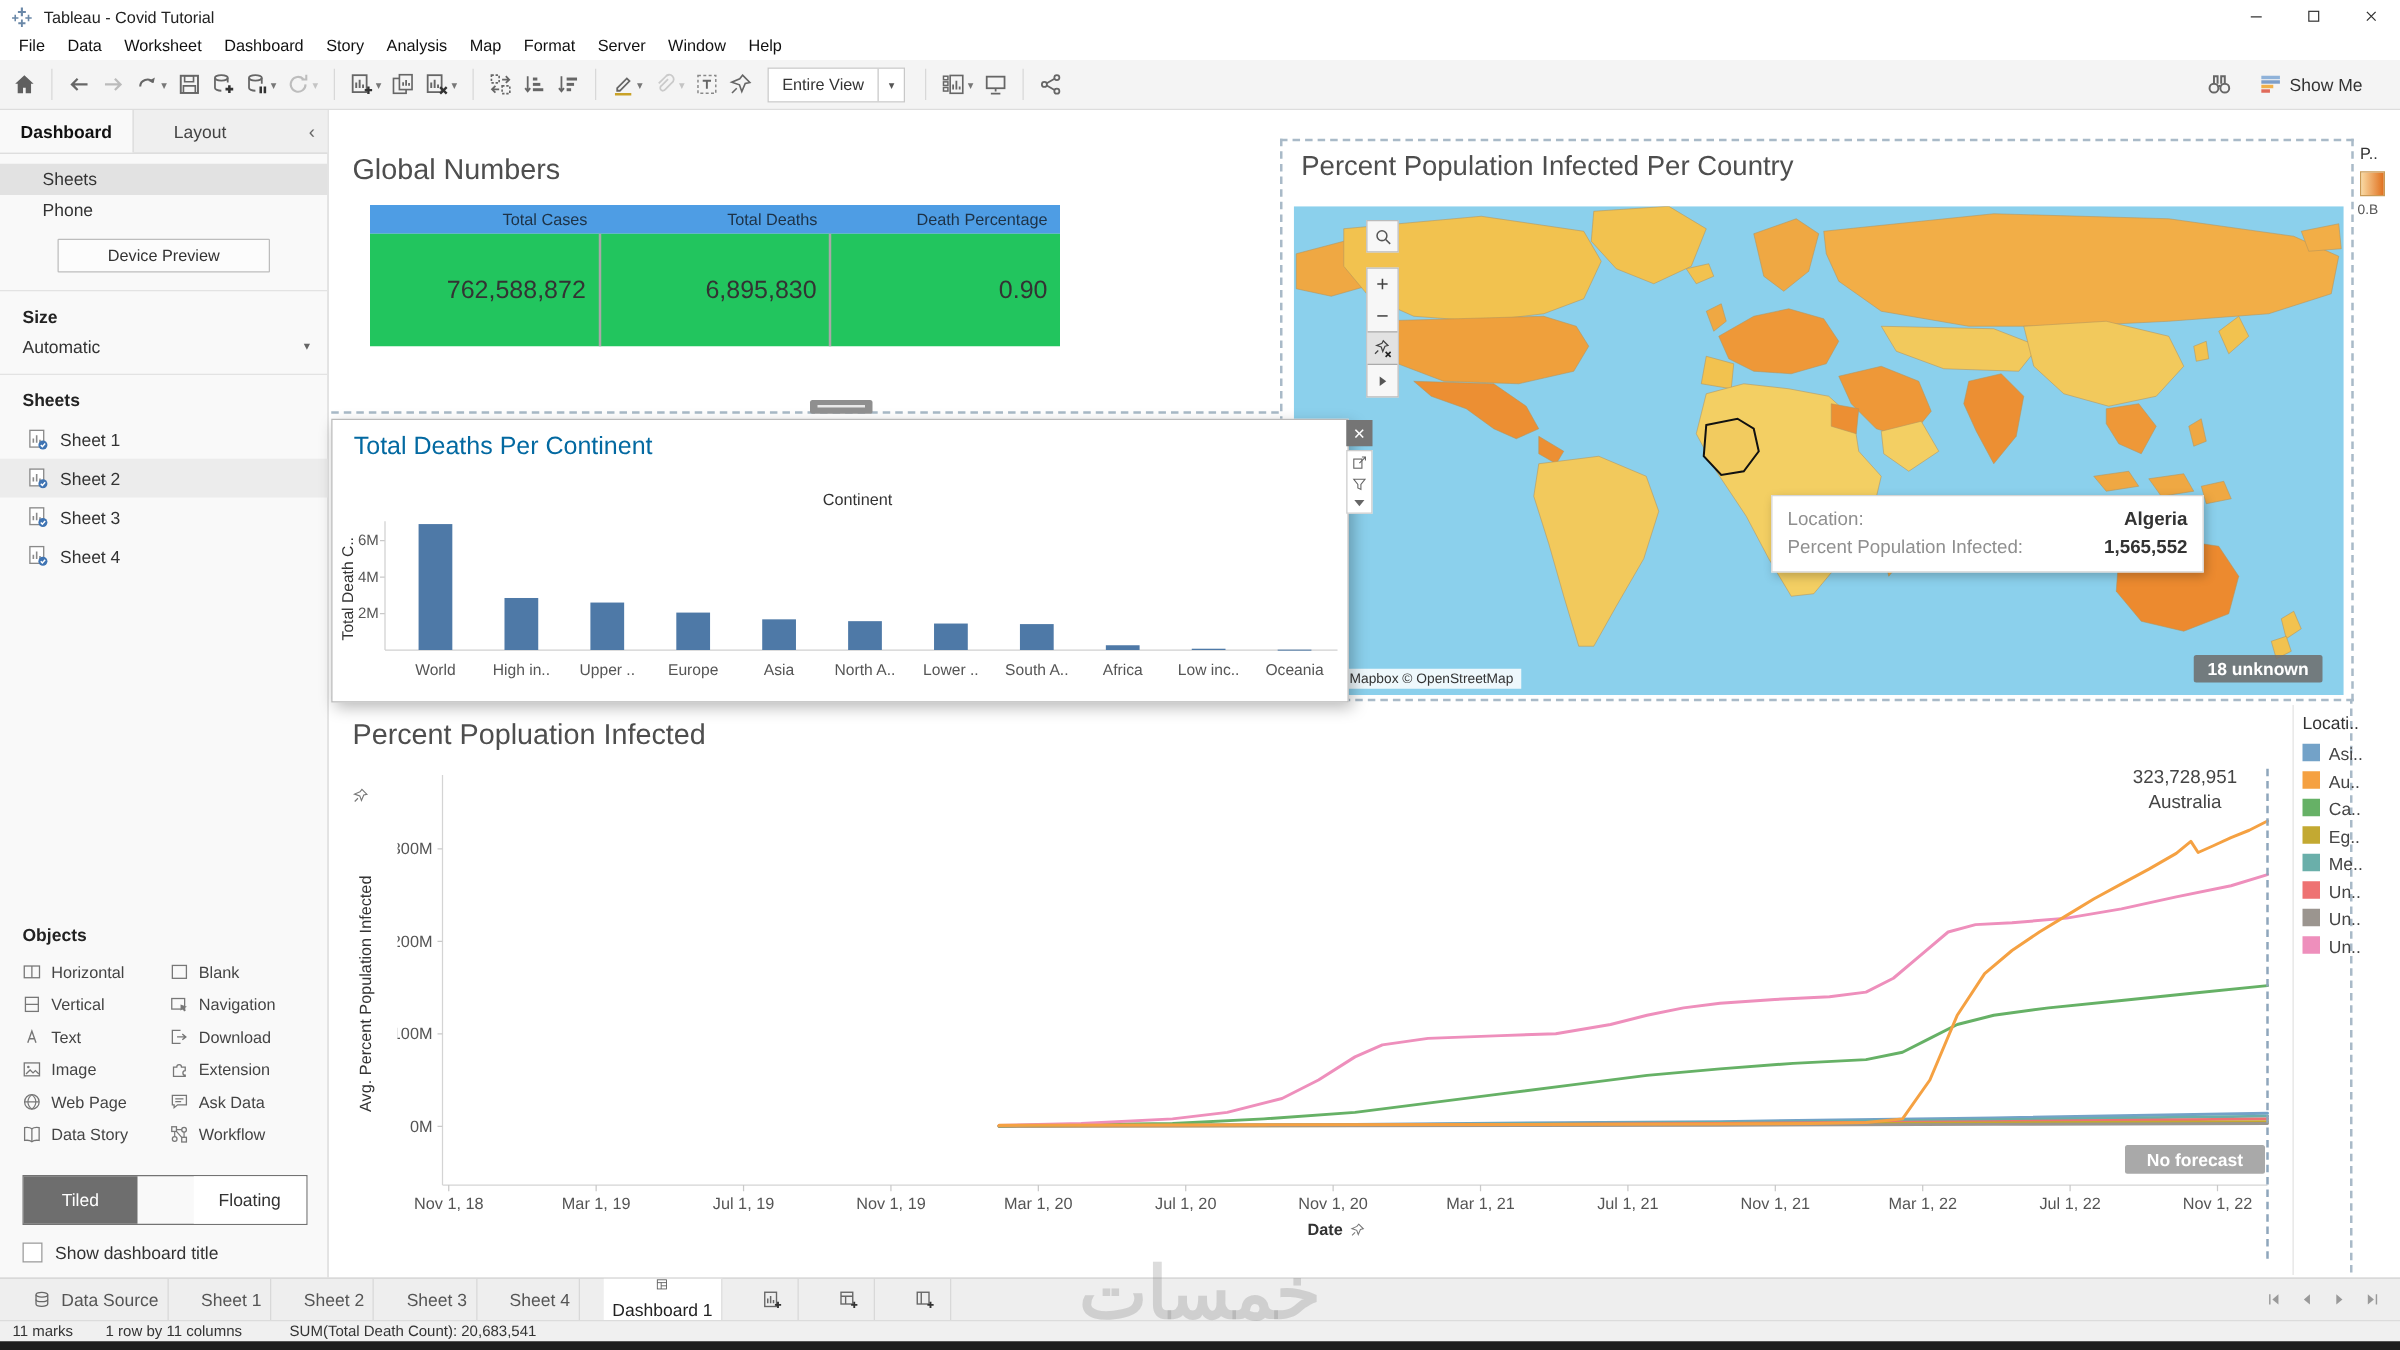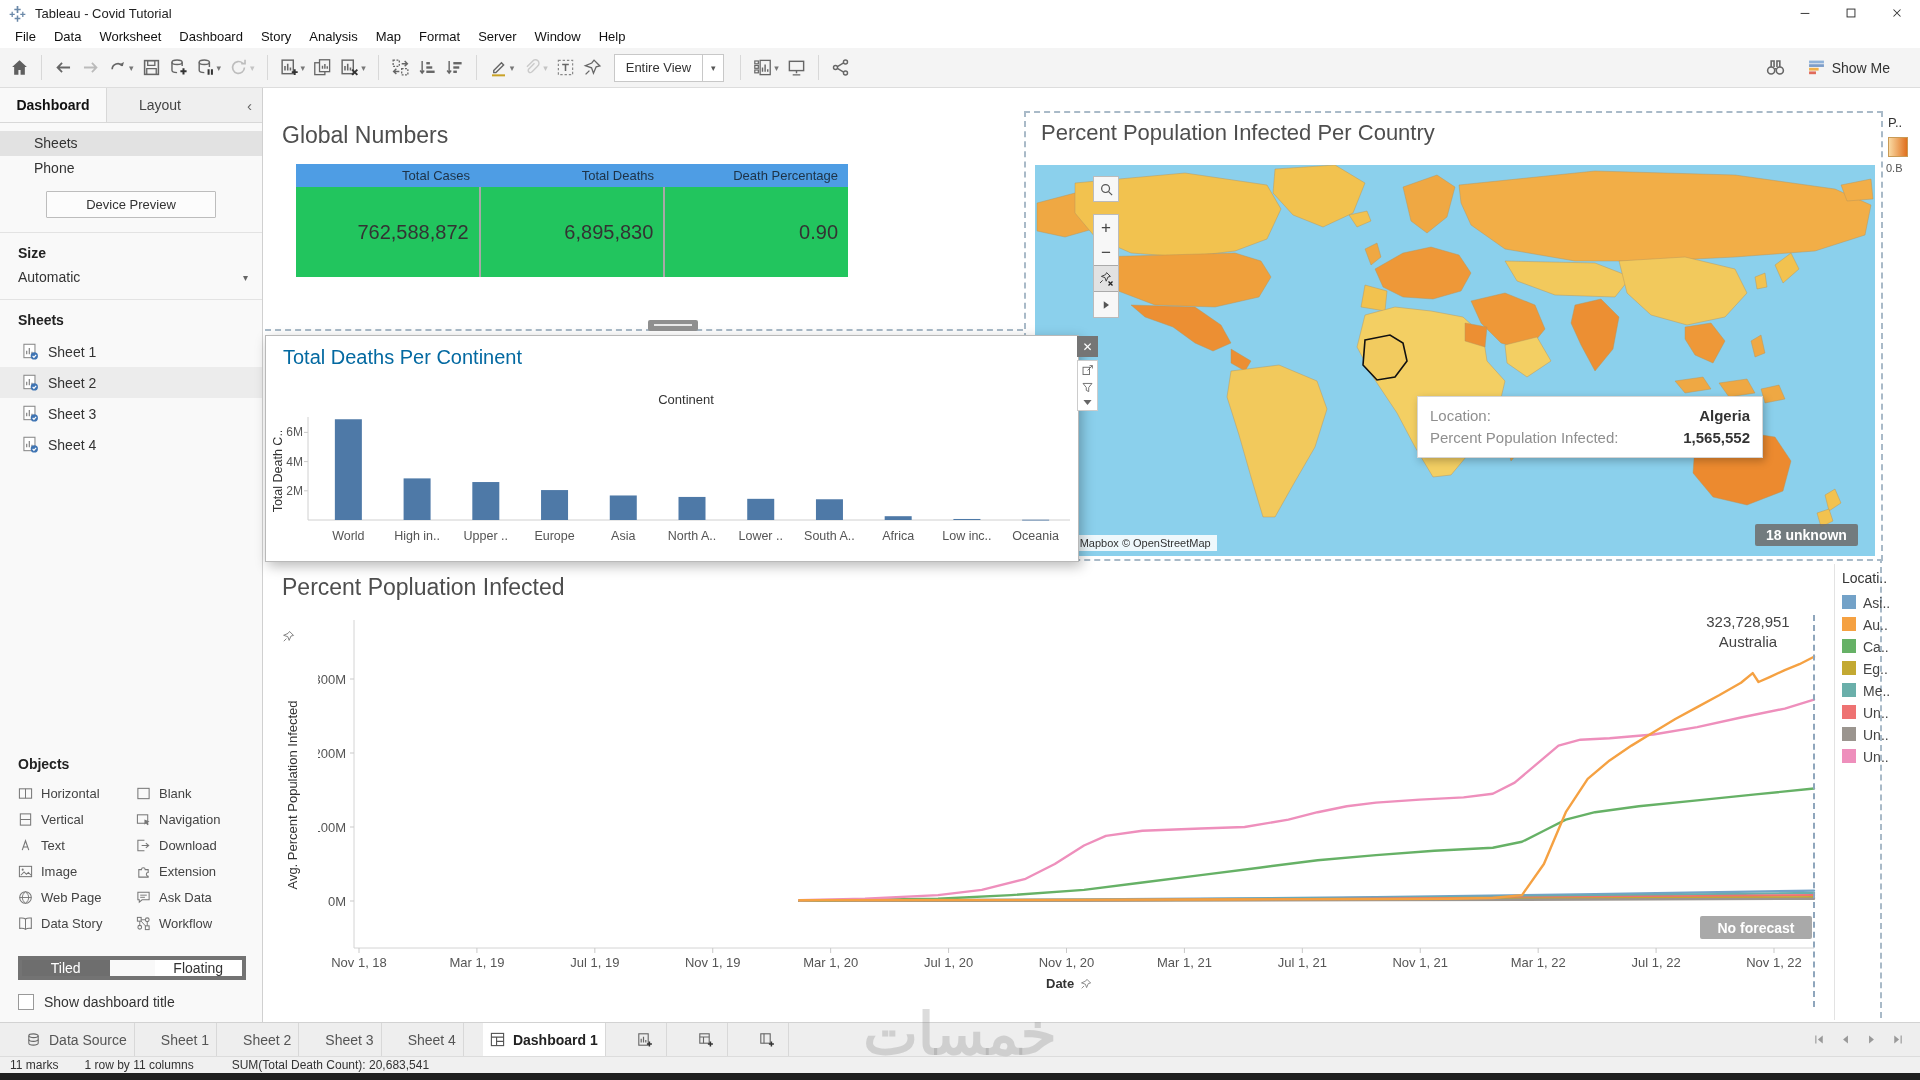--- a/index.html
+++ b/index.html
@@ -42,21 +42,21 @@
         font-size:13px;color:#333;display:flex;align-items:center;justify-content:center;border-radius:1px;}
   .side-div{height:1px;background:#e3e3e3;flex:0 0 auto;}
   .side-h{font-size:14px;font-weight:bold;color:#222;padding:12px 0 8px 18px;}
   .size-row{display:flex;align-items:center;padding:0 14px 14px 18px;font-size:14px;color:#333;}
   .size-caret{margin-left:auto;font-size:10px;color:#666;}
   .sheet-row{display:flex;align-items:center;height:31px;padding-left:22px;font-size:14px;color:#333;gap:9px;}
   .sheet-row.hl{background:#ececec;}
   .side-spacer{flex:1 1 auto;}
   .objects-grid{display:grid;grid-template-columns:118px 1fr;row-gap:4px;padding:2px 6px 8px 18px;}
   .obj-item{display:flex;align-items:center;gap:8px;font-size:13px;color:#444;height:22px;}
-  .seg{display:flex;margin:14px 16px 0 18px;height:24px;border:4px solid #737373;box-sizing:border-box;}
+  .seg{display:flex;margin:14px 16px 0 18px;height:40px;border:1px solid #737373;box-sizing:border-box;}
   .seg-tiled{flex:1;background:#6e6e6e;color:#fff;display:flex;align-items:center;justify-content:center;font-size:14px;}
   .seg-floating{flex:1;background:#fff;color:#333;display:flex;align-items:center;justify-content:center;font-size:14px;margin-left:45px;}
   .show-title-row{display:flex;align-items:center;gap:10px;margin:14px 0 12px 18px;font-size:14px;color:#333;}
   .checkbox{width:14px;height:14px;border:1px solid #999;background:#fff;}
   
   .canvas{left:263px;top:88px;width:1657px;height:934px;background:#fff;}
   
   .gn-title{left:282px;top:122px;font-size:23px;color:#4e4e4e;}
   .gn-table{left:276px;top:164px;width:552px;padding-left:20px;}
   .gn-head{display:flex;height:23px;}
@@ -112,21 +112,21 @@
                  display:flex;align-items:center;justify-content:center;border-radius:2px;}
   .forecast-line{left:1813px;top:615px;height:392px;border-left:2px dashed #8fa6bc;}
   .legend-div{left:1834px;top:564px;width:1px;height:456px;background:#e3e3e3;}
   .lc-legend{left:1842px;top:570px;width:76px;}
   .lcl-title{font-size:14px;color:#333;margin-bottom:9px;}
   .lcl-item{display:flex;align-items:flex-start;gap:7px;font-size:14px;color:#444;height:22px;}
   .lcl-swatch{width:14px;height:14px;flex:0 0 auto;}
   
   .tabbar{left:0;top:1022px;width:1920px;height:34px;background:#eee;border-top:1px solid #d2d2d2;display:flex;align-items:stretch;box-sizing:border-box;}
   .tab{display:flex;align-items:center;gap:8px;padding:0 7px;font-size:14px;color:#555;border-right:1px solid #d8d8d8;margin-left:19px;}
-  .tab.active{background:#fff;color:#222;font-weight:bold;}
+  .tab.active{background:#fff;color:#222;font-weight:normal;flex-direction:column;}
   .tab-new{display:flex;align-items:center;justify-content:center;width:27px;}
   .tab-navs{margin-left:auto;display:flex;gap:13px;align-items:center;padding-right:16px;}
   
   .statusbar{left:0;top:1056px;width:1920px;height:17px;background:#f0f0f0;border-top:1px solid #dcdcdc;
              display:flex;align-items:center;font-size:12px;color:#333;box-sizing:border-box;}
   .status-marks{margin-left:10px;}
   .status-size{margin-left:26px;}
   .status-agg{margin-left:38px;}
   .bottom-strip{left:0;top:1073px;width:1920px;height:7px;background:#1e1e1e;}
   

